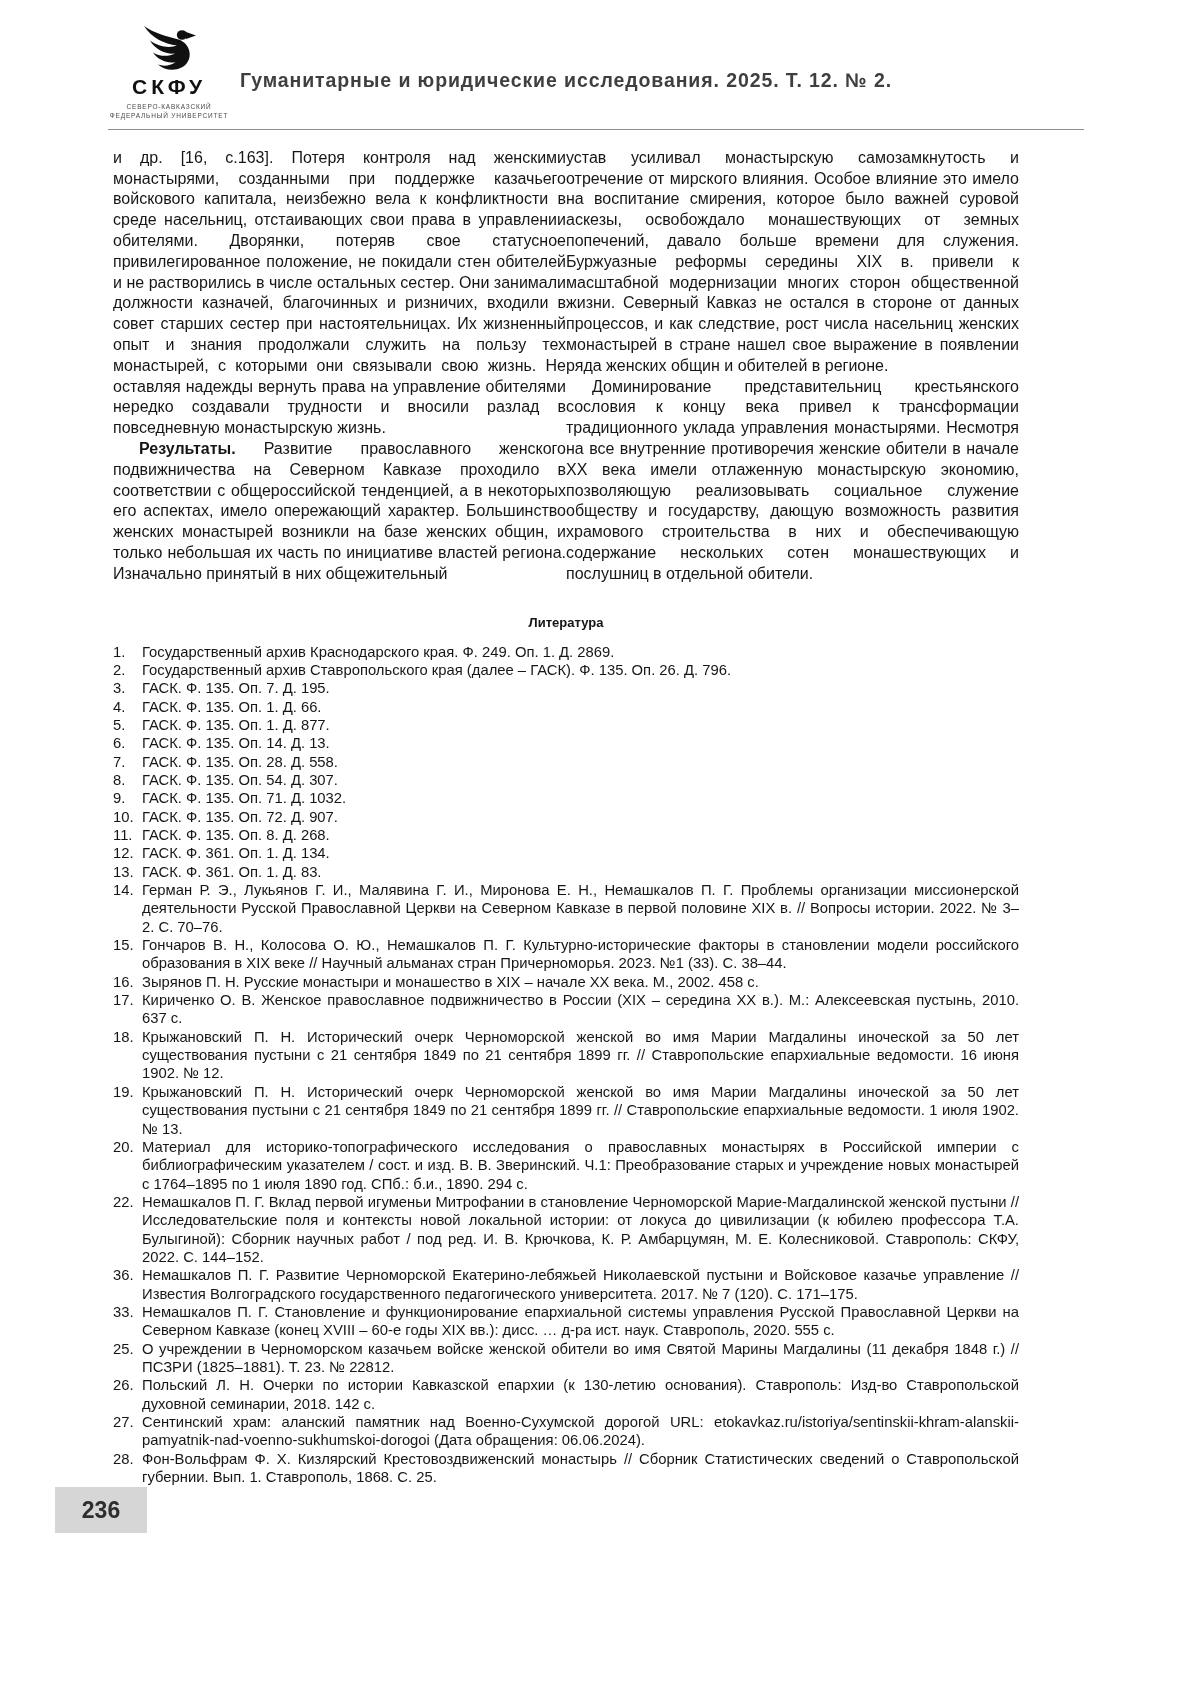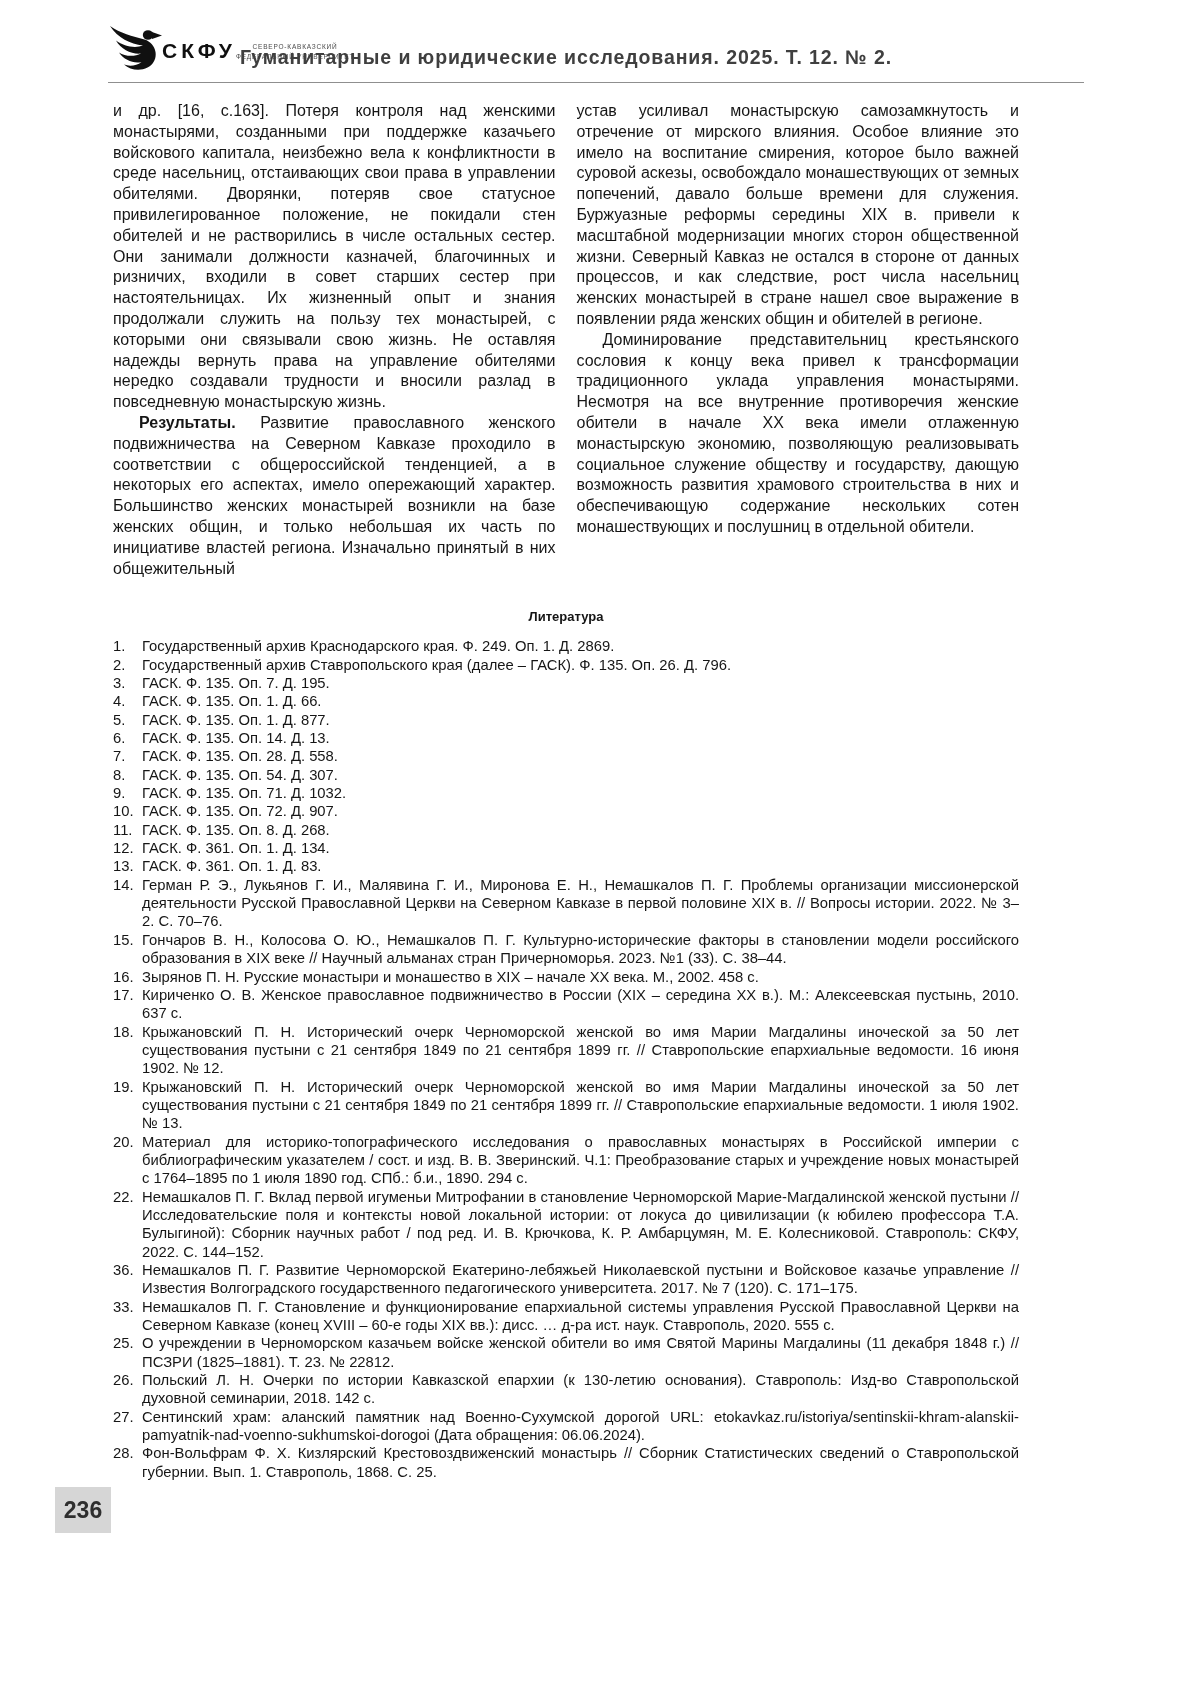--- a/index.html
+++ b/index.html
@@ -16,21 +16,21 @@
 
   
   .header {
     display: flex;
     align-items: center;
     padding: 26px 0 0 108px;
   }
   .logo {
     width: 122px;
     display: flex;
-    flex-direction: row;
+    flex-direction: column;
     align-items: center;
     flex: 0 0 auto;
   }
   .logo-acronym {
     font-weight: bold;
     font-size: 21px;
     letter-spacing: 4px;
     color: #101010;
     margin-top: 1px;
   }
@@ -54,21 +54,20 @@
   .header-rule {
     border: none;
     border-top: 1.5px solid #8f8f8f;
     width: 976px;
     margin: 8px 0 0 108px;
   }
 
   
   .two-col {
     display: flex;
-    gap: 21px;
     width: 906px;
     margin: 18px 0 0 113px;
   }
   .col {
     flex: 1;
     font-size: 16px;
     line-height: 1.3;
     text-align: justify;
     color: #161616;
   }
@@ -101,21 +100,21 @@
   .ref-text {
     flex: 1;
     text-align: justify;
   }
 
   
   .page-num {
     position: absolute;
     left: 55px;
     top: 1487px;
-    width: 56px;
+    width: 92px;
     height: 46px;
     background: #d6d6d6;
     display: flex;
     align-items: center;
     justify-content: center;
     font-size: 23px;
     font-weight: bold;
     color: #2e2e2e;
     z-index: 5;
   }

